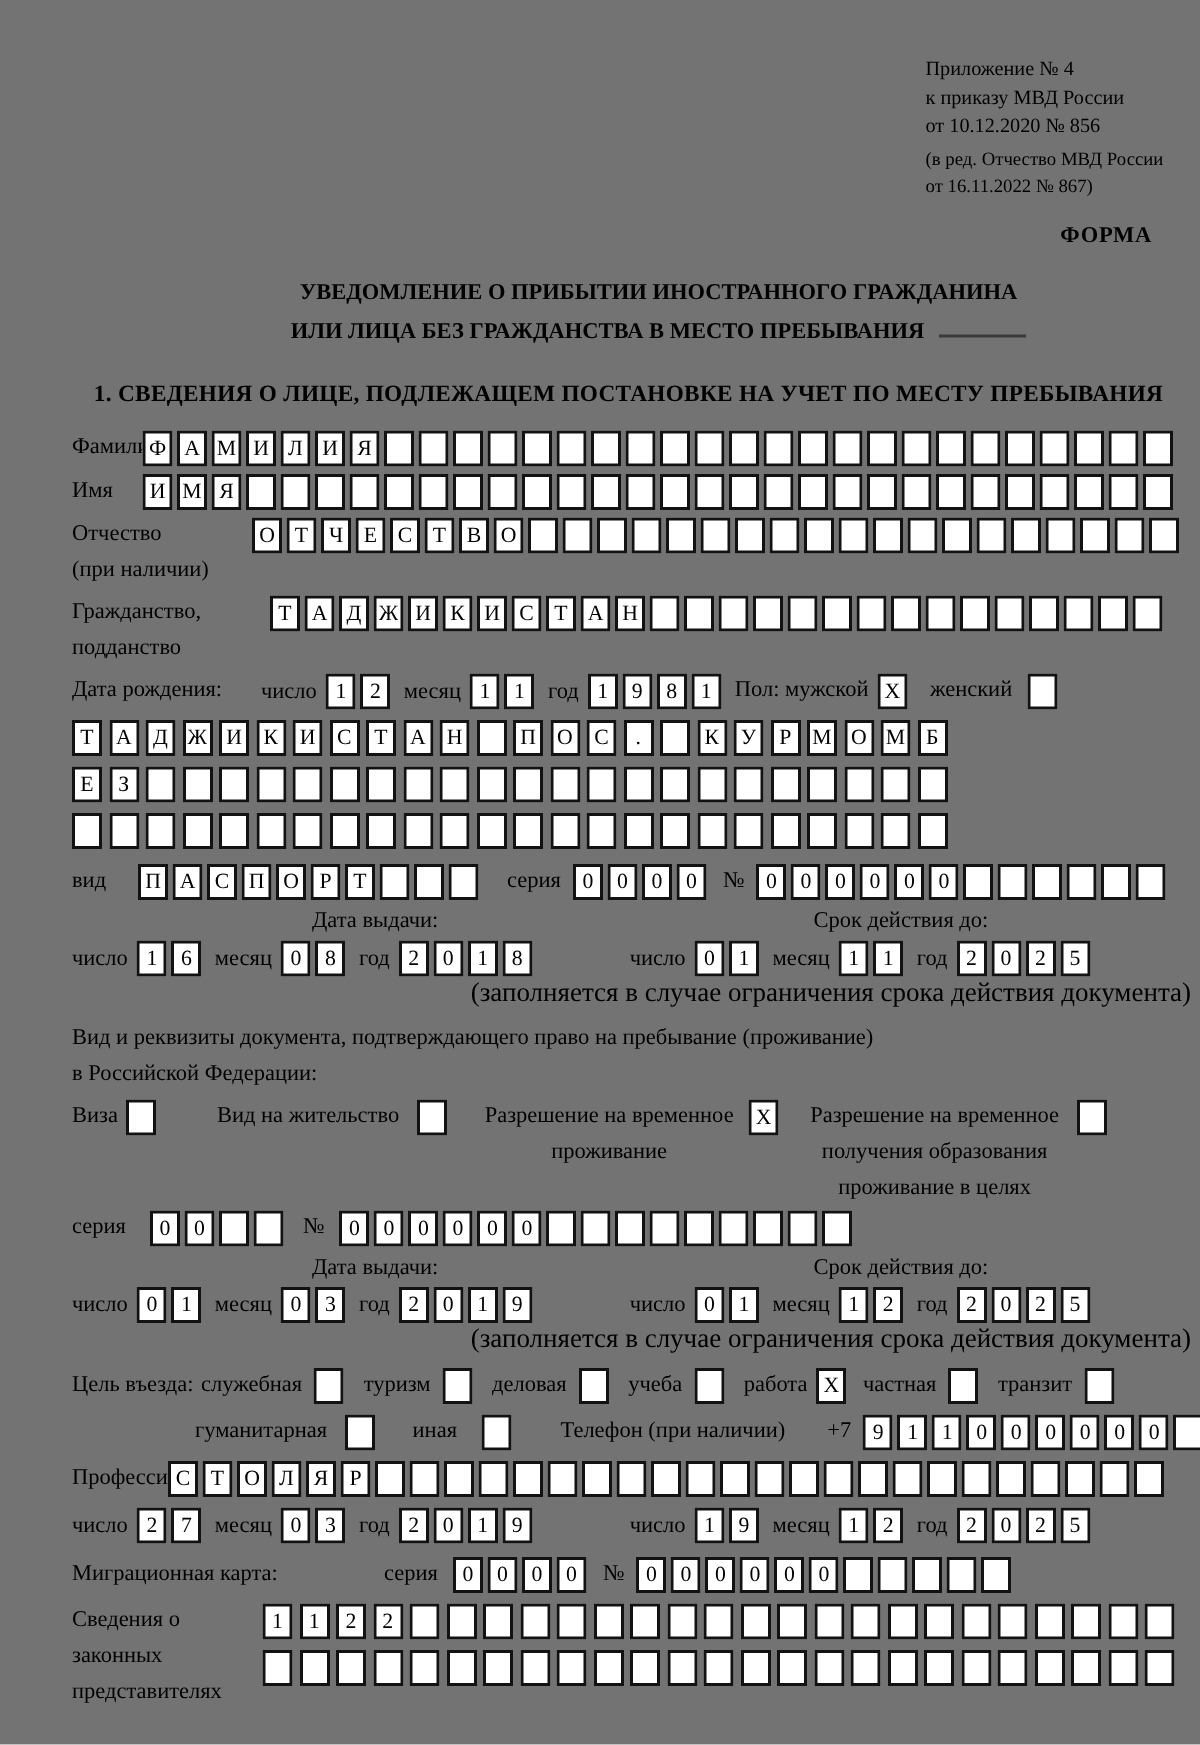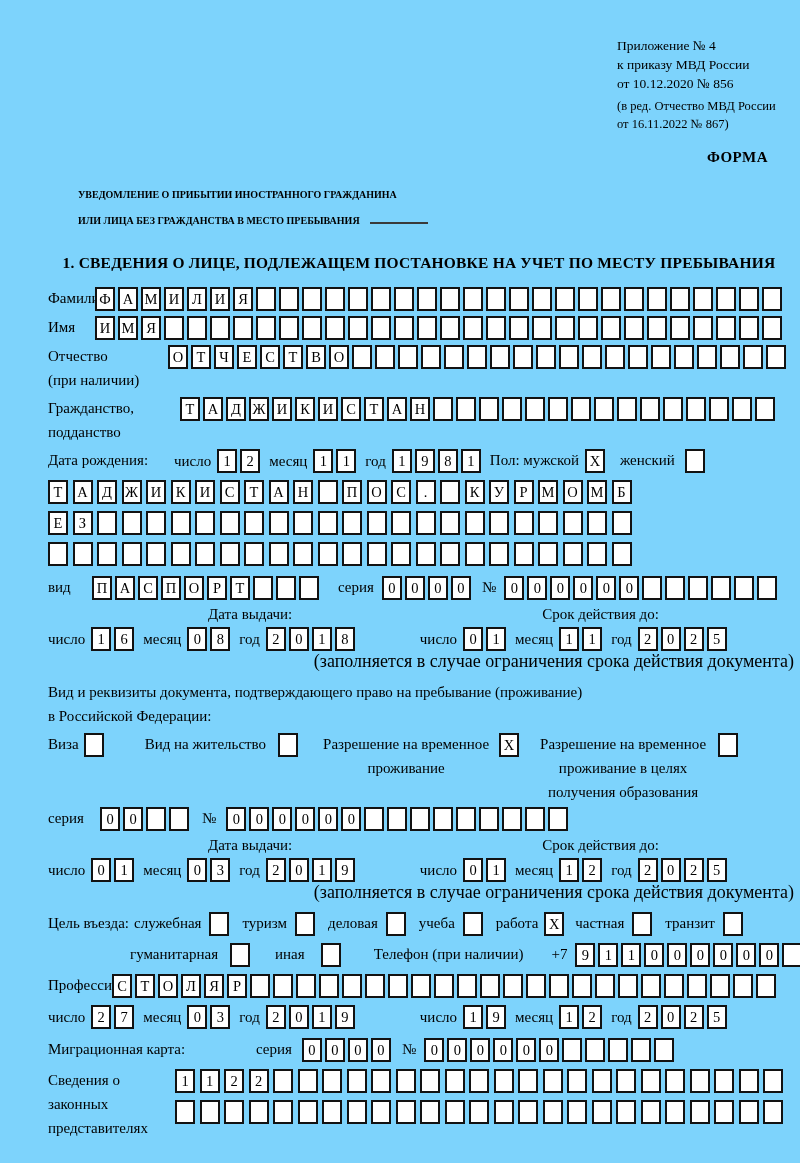--- a/index.html
+++ b/index.html
@@ -1,23 +1,23 @@
 <!DOCTYPE html>
 <html><head>
 <meta charset="utf-8">
 <style>
   html,body{margin:0;padding:0;background:#fff;}
   .page{width:800px;height:1163px;box-sizing:border-box;padding:36px 0 0 48px;
-        font-family:"Liberation Serif",serif;color:#000;background:#7dd3fc;overflow:hidden;position:relative;}
+        font-family:"Liberation Serif",serif;color:#000;background:#737373;overflow:hidden;position:relative;}
   
   .hdr{margin-left:569px;font-size:13.5px;line-height:19px;}
   .hdr-sub{font-size:12.5px;line-height:18px;margin-top:4px;}
   .forma{font-weight:bold;font-size:15px;text-align:right;padding-right:32px;margin-top:16px;letter-spacing:.5px;}
   
-  .title{font-weight:bold;font-size:10px;margin-top:16px;line-height:26px;padding-left:30px;}
+  .title{font-weight:bold;font-size:15px;text-align:center;margin-top:16px;line-height:26px;padding-left:30px;}
   .uline{display:inline-block;width:58px;border-bottom:2.5px solid #3a3a3a;height:13px;margin-left:10px;}
   .sec{font-weight:bold;font-size:15.5px;text-align:center;margin-top:20px;letter-spacing:.2px;padding-right:10px;}
   
   .rows{margin-top:14px;}
   .row{display:flex;align-items:flex-start;margin-bottom:4px;font-size:15px;line-height:24px;}
   .lbl{flex:0 0 auto;}
   .lblcol{flex:0 0 auto;line-height:24px;}
   .t{flex:0 0 auto;}
   .cells{display:inline-flex;flex:0 0 auto;margin-top:1px;}
   .cell{width:16px;height:20px;border:2px solid #121212;margin-right:3px;display:inline-flex;
@@ -427,22 +427,22 @@
         </span>
       <span class="permitblock" style="margin-left:22px">
         <div>Разрешение на временное</div>
         <div>проживание</div>
       </span>
       <span class="cells" style="margin-left:10px">
           <span class="cell">X</span>
         </span>
       <span class="permitblock" style="margin-left:18px">
         <div>Разрешение на временное</div>
+        <div>получения образования</div>
         <div>проживание в целях</div>
-        <div>получения образования</div>
       </span>
       <span class="cells" style="margin-left:12px">
           <span class="cell"></span>
         </span>
     </div>
 
     <div class="row">
       <span class="lbl" style="width:52px">серия</span>
       <span class="cells">
           <span class="cell">0</span>

